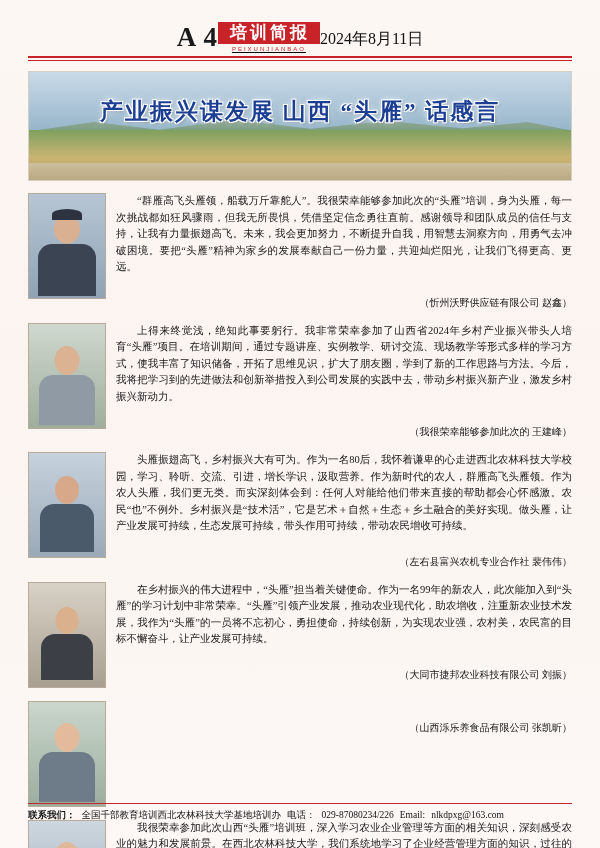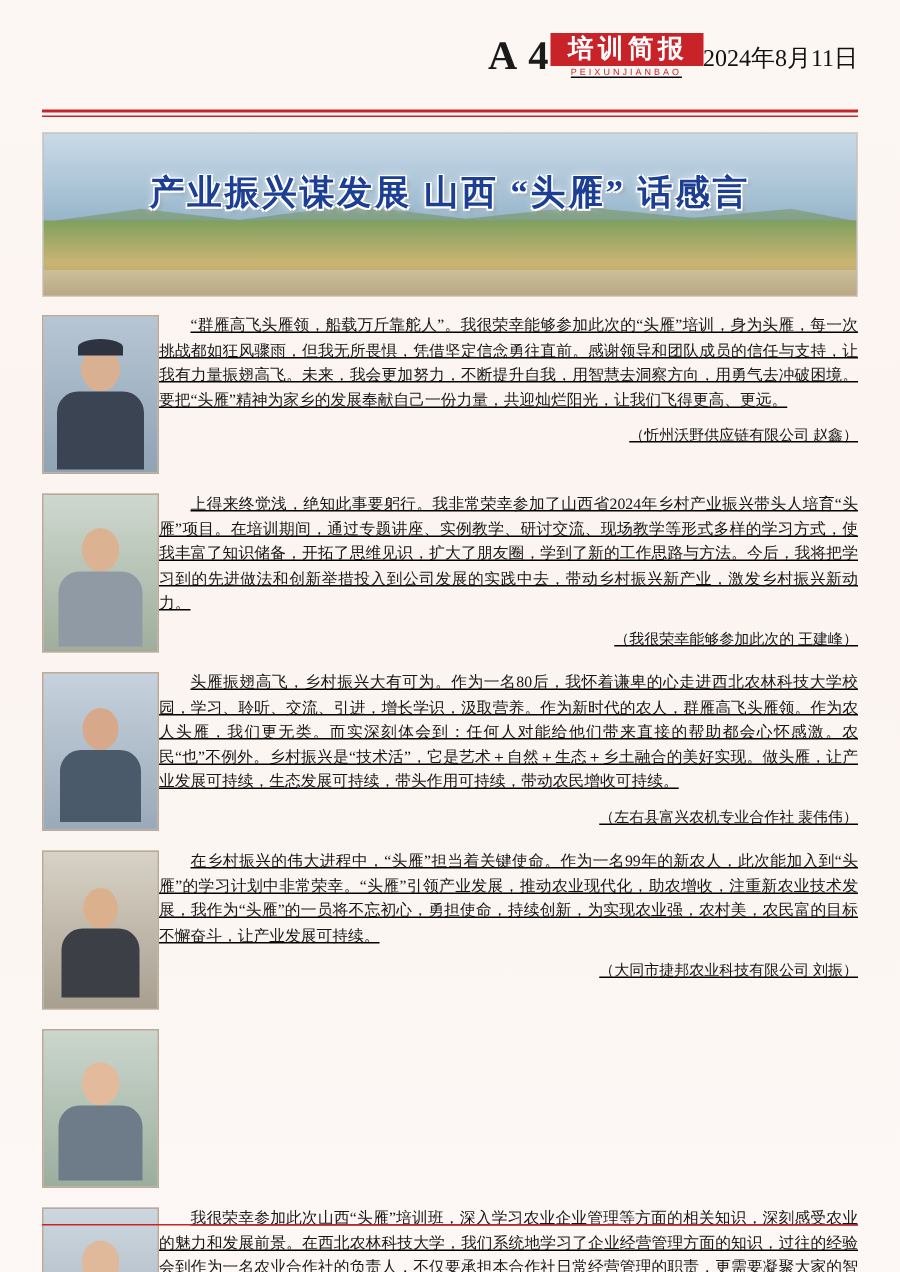--- a/index.html
+++ b/index.html
@@ -19,23 +19,23 @@
   
   .page:before{
     content:"";position:absolute;left:0;top:0;right:0;bottom:0;
     background:linear-gradient(180deg,#fdf7f4 0%,#fbf4f1 40%,#fdf8f5 100%);
     pointer-events:none;
   }
   .inner{position:relative;z-index:2;padding:22px 28px 0 28px;}
 
   
   .masthead{
-    display:flex;align-items:flex-end;justify-content:flex-end;
+    display:flex;align-items:flex-end;justify-content:center;
     border-bottom:2px solid #c9232a;
-    padding-bottom:20px;
+    padding-bottom:3px;
   }
   .folio{
     font-family:"Liberation Serif", serif;
     font-size:27px;font-weight:bold;color:#1a1a1a;
     letter-spacing:1px;line-height:1;
     padding-bottom:2px;
   }
   .logo-wrap{text-align:center;line-height:1;margin-bottom:1px;text-decoration:underline;}
   .logo-cn{
     display:inline-block;
@@ -92,22 +92,22 @@
     letter-spacing:2px;
     text-shadow:
       -1px -1px 0 #fff, 1px -1px 0 #fff, -1px 1px 0 #fff, 1px 1px 0 #fff,
       0 0 6px #ffffff, 2px 2px 3px rgba(0,0,0,.25);
   }
 
   
   .articles{margin-top:12px;}
   .art{
     display:flex;
+    gap:10px;
     margin-bottom:13px;
-    text-decoration:underline;
   }
   .photo{
     flex:0 0 auto;
     width:76px;height:104px;
     border:1px solid #b9aa9a;
     background:#cfc6bb;
     position:relative;overflow:hidden;
   }
   .photo .bg{position:absolute;inset:0;}
   .photo .head{
@@ -130,21 +130,21 @@
     color:#161616;
     text-align:justify;
     text-indent:21px;
     margin:0;
   }
   .art-attrib{
     font-family:"Liberation Serif", serif;
     font-size:10px;
     color:#161616;
     text-align:right;
-    margin-top:7px;
+    margin-top:20px;
   }
 
   
   .p1 .bg{background:linear-gradient(180deg,#b7c6d4,#8fa3b5);}
   .p2 .bg{background:linear-gradient(180deg,#cfd8cf,#9fae9c);}
   .p3 .bg{background:linear-gradient(180deg,#c6d2dd,#9aa9b8);}
   .p4 .bg{background:linear-gradient(180deg,#d8d2c6,#a89f90);}
   .p5 .bg{background:linear-gradient(180deg,#cbd6cd,#9bae9e);}
   .p6 .bg{background:linear-gradient(180deg,#cdd7e0,#a2aeb9);}
 
@@ -235,34 +235,43 @@
         </div>
       </div>
 
       <div class="art">
         <div class="photo p5">
           <div class="bg"></div>
           <div class="head" style="width:25px;height:29px;top:21px;background:#e3bb9c;"></div>
           <div class="body" style="width:56px;height:50px;top:50px;background:#6d7c88;"></div>
         </div>
         <div class="art-body">
+          <div class="art-attrib">（山西泺乐养食品有限公司  张凯昕）</div>
         </div>
       </div>
 
       <div class="art">
         <div class="photo p6">
           <div class="bg"></div>
           <div class="head" style="width:25px;height:29px;top:21px;background:#e0b89a;"></div>
 
         </div>
         <div class="art-body">
           <p class="art-text">我很荣幸参加此次山西“头雁”培训班，深入学习农业企业管理等方面的相关知识，深刻感受农业的魅力和发展前景。在西北农林科技大学，我们系统地学习了企业经营管理方面的知识，过往的经验会到作为一名农业合作社的负责人，不仅要承担本合作社日常经营管理的职责，更需要凝聚大家的智慧和力量，通过自身来事带领好成员心往一处想、劲往一处使，真正形成一个强有力的团队。在“头雁”交流分享中，我们不但学习到了创业经验和管理技巧，也收获了友谊。相信通过不断努力，能为太谷的乡村振兴贡献出一份力量。</p>
 
         </div>
       </div>
 
     </div>
   </div>
 
   <div class="footer">
     <div class="rule"></div>
+    <div class="footer-line">
+      <b>联系我们：</b>
+      <span>全国千部教育培训西北农林科技大学基地培训办</span>
+      <span>电话：</span>
+      <span>029-87080234/226</span>
+      <span>Email:</span>
+      <span>nlkdpxg@163.com</span>
+    </div>
   </div>
 </div>
 
 </body></html>

